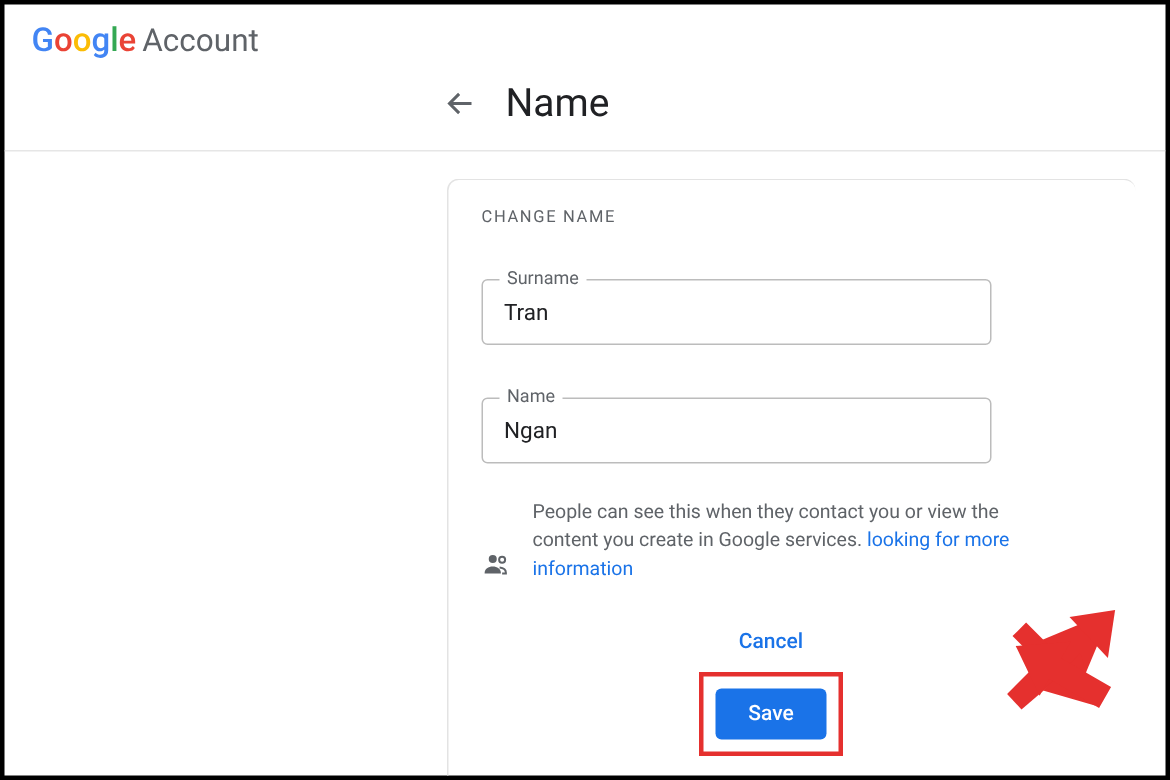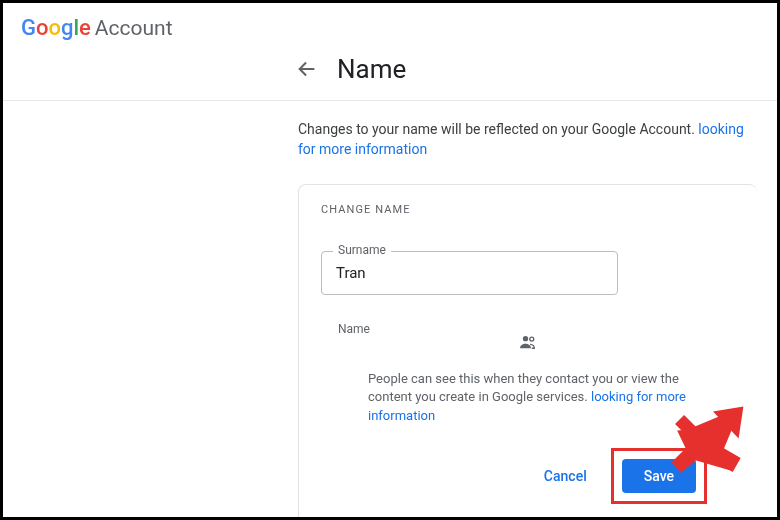--- a/index.html
+++ b/index.html
@@ -86,60 +86,60 @@
   .field-label {
     position: absolute;
     top: -8px;
     left: 12px;
     background: #fff;
     padding: 0 5px;
     font-size: 12px;
     color: #5f6368;
   }
   .field-input {
-    width: 297px;
+    width: 340px;
     height: 44px;
     border: 1px solid #bcbcbc;
     border-radius: 4px;
     padding: 0 14px;
     font-size: 15px;
     color: #202124;
     outline: none;
     font-family: inherit;
   }
   .visibility-title {
     font-size: 14px;
     font-weight: 600;
     color: #202124;
     margin: 8px 0 8px 0;
   }
   .visibility-row {
     display: flex;
     gap: 14px;
-    align-items: center;
-    flex-direction: column;
+    align-items: flex-end;
   }
   .people-icon {
     color: #5f6368;
     flex-shrink: 0;
     margin-top: 2px;
   }
   .visibility-text {
     font-size: 13px;
     color: #5f6368;
     line-height: 1.45;
     max-width: 320px;
   }
   .actions {
     display: flex;
-    gap: 20px;
+    gap: 4px;
     justify-content: flex-end;
     align-items: center;
     margin-top: 22px;
     padding-right: 28px;
+    flex-direction: column;
   }
   .btn-cancel {
     background: none;
     border: none;
     color: #1a73e8;
     font-size: 14px;
     font-weight: 500;
     cursor: pointer;
     padding: 8px 4px;
     font-family: inherit;
@@ -187,34 +187,32 @@
       <polyline points="11 5 4 12 11 19"></polyline>
     </svg>
   </span>
   <h1 class="page-title">Name</h1>
 </div>
 
 <hr class="divider">
 
 <div class="content">
 
-  <p class="desc">
-    <span>Changes to your name will be reflected on your Google Account. </span><span class="link">looking for more information</span>
-  </p>
 
   <div class="card">
     <div class="card-title">CHANGE NAME</div>
 
     <div class="field">
       <span class="field-label">Surname</span>
       <input class="field-input" type="text" value="Tran" style="">
     </div>
 
     <div class="field">
       <span class="field-label">Name</span>
+      <input class="field-input" type="text" value="Ngan" style="">
     </div>
 
     <div class="visibility-row">
       <span class="people-icon">
         <svg width="20" height="20" viewBox="0 0 24 24" fill="#5f6368">
           <circle cx="9" cy="8" r="3.2"></circle>
           <path d="M2.5 19c0-3 3-5 6.5-5s6.5 2 6.5 5v0.5H2.5z"></path>
           <circle cx="16.5" cy="8.5" r="2.4" fill="none" stroke="#5f6368" stroke-width="1.6"></circle>
           <path d="M14.5 14.8c2.2 0.2 5 1.4 5 4.2v0.5h-3" fill="none" stroke="#5f6368" stroke-width="1.6"></path>
         </svg>

